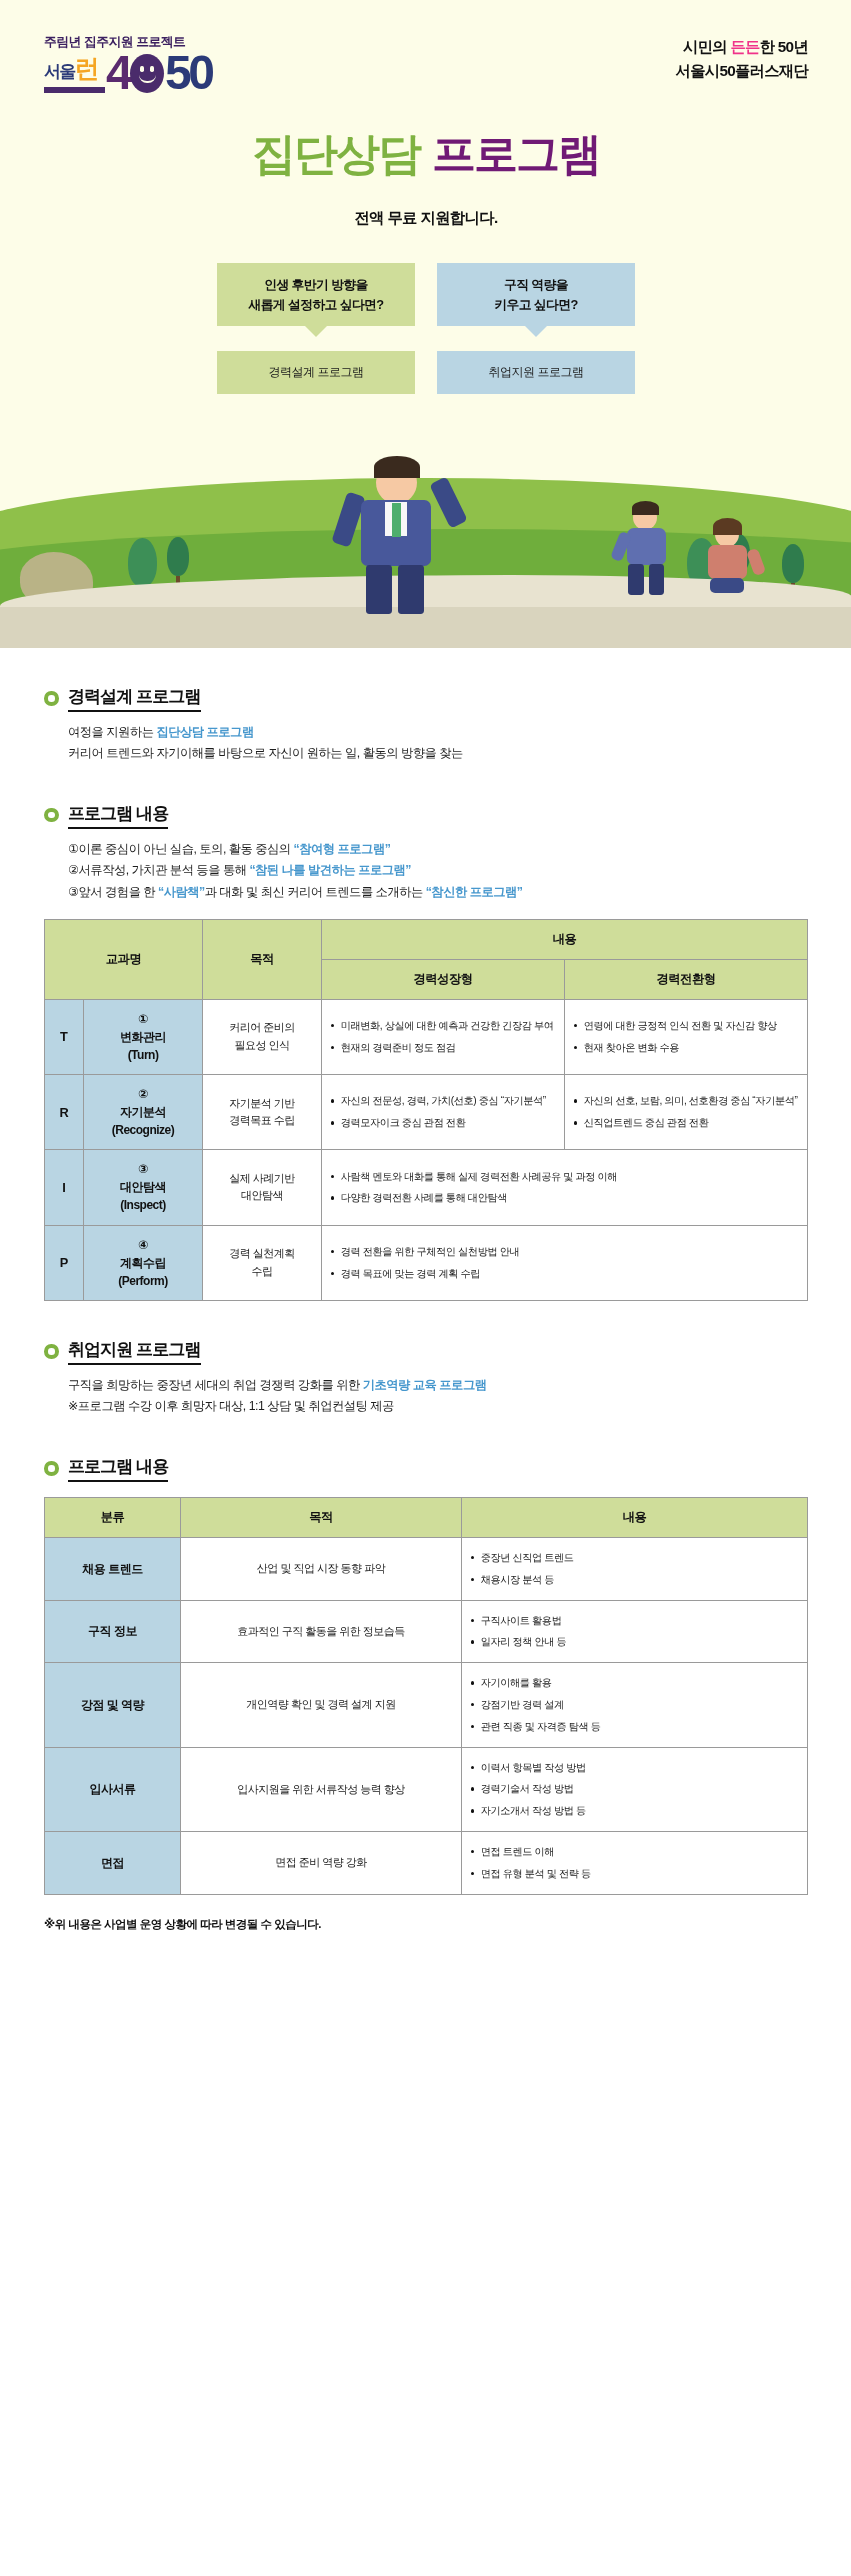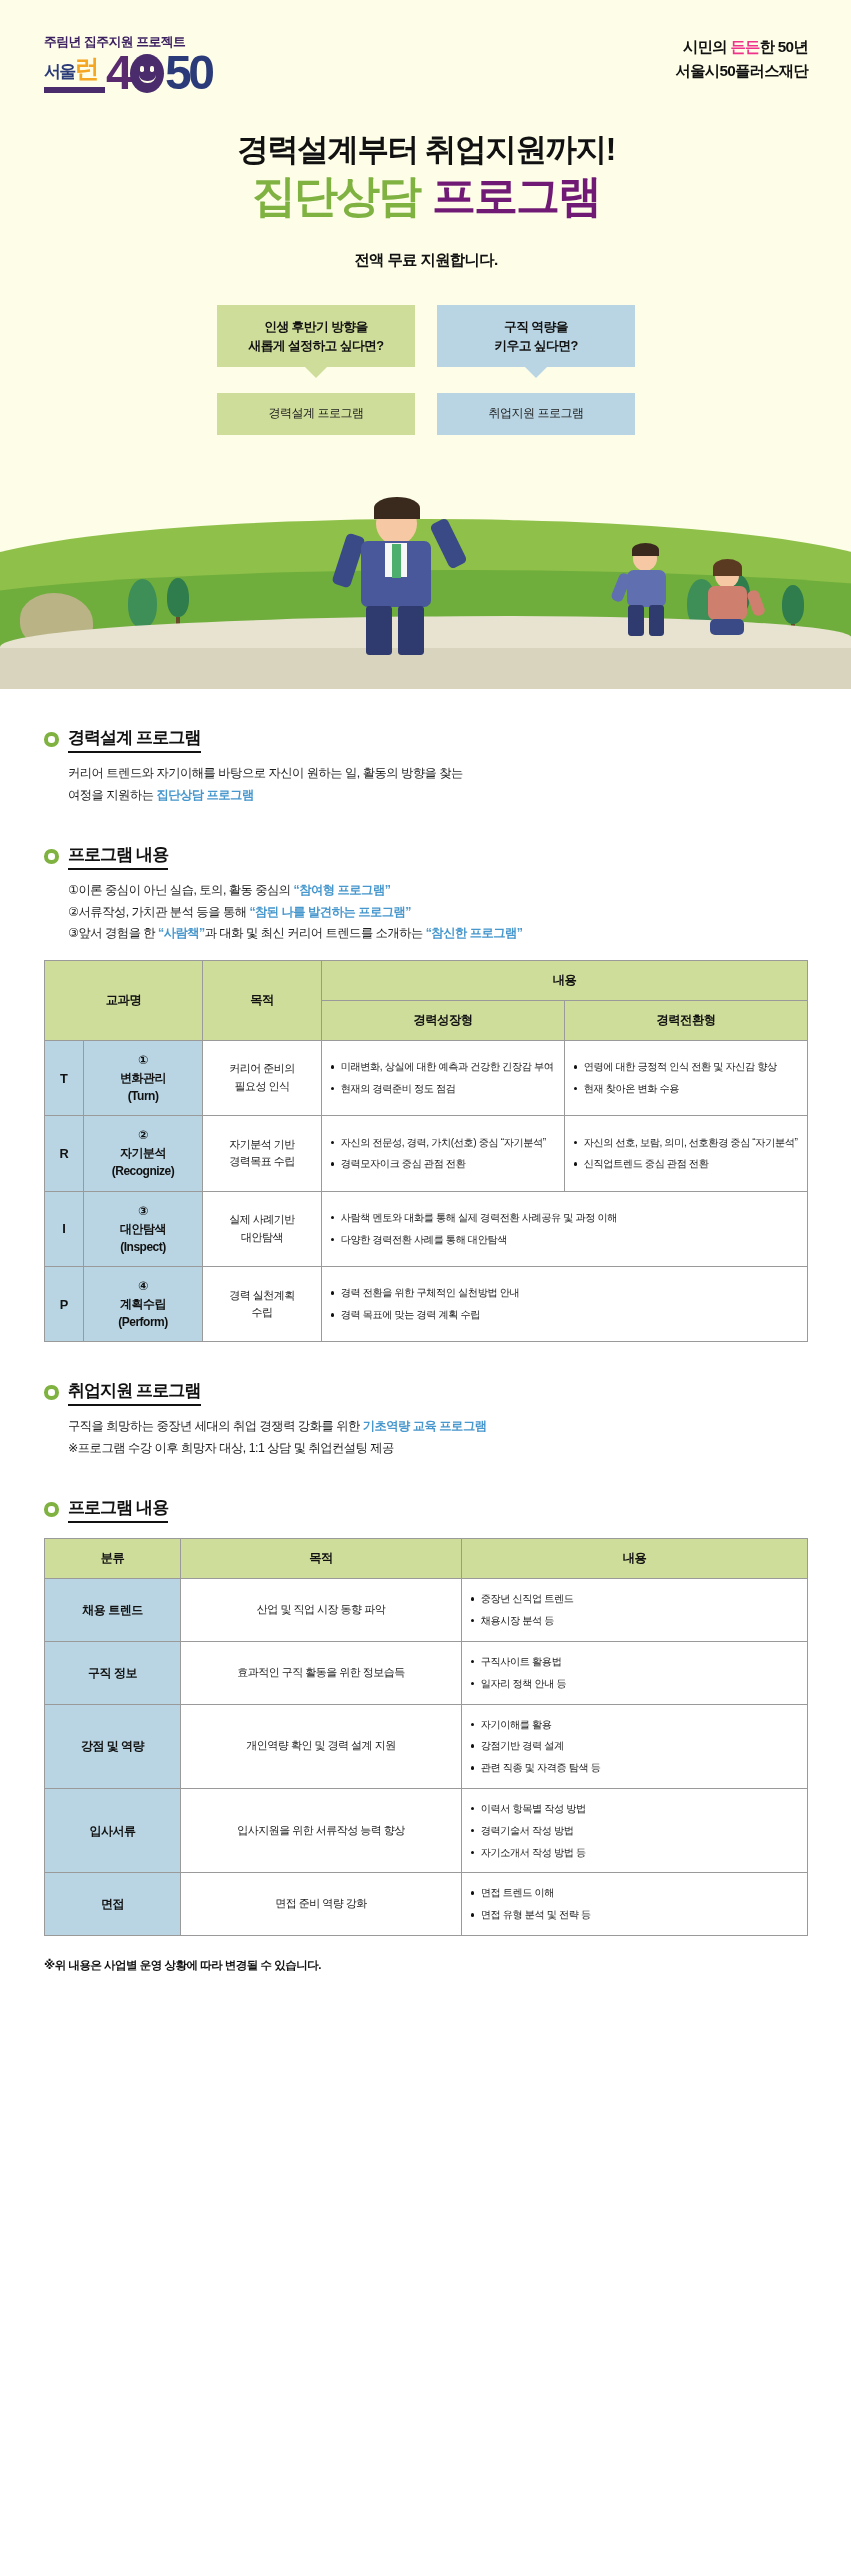--- a/index.html
+++ b/index.html
@@ -198,21 +198,20 @@
 
       <div class="hero-right">
         <div class="l1">
           <span>시민의 </span><span class="pink">든든</span><span>한 50년</span>
         </div>
         <div class="l2">서울시50플러스재단</div>
       </div>
     </div>
 
     <div class="hero-title">
-      <div class="ht1">경력설계부터  취업지원까지!</div>
       <div class="ht2">
         <span class="green">집단상담</span><span class="blue">프로그램</span>
       </div>
     </div>
 
     <div class="hero-sub">
       <div class="hs2">전액 무료 지원합니다.</div>
     </div>
 
     <div class="cards">
@@ -295,22 +294,22 @@
   </div>
 
   <div class="content">
 
     <div class="sec">
       <div class="sec-head">
         <span class="ring"></span>
         <span class="sec-title">경력설계 프로그램</span>
       </div>
       <div class="sec-body">
+        <p><span>여정을 지원하는 </span><span class="acc">집단상담 프로그램</span></p>
         <p>커리어 트렌드와 자기이해를 바탕으로 자신이 원하는 일, 활동의 방향을 찾는</p>
-        <p><span>여정을 지원하는 </span><span class="acc">집단상담 프로그램</span></p>
       </div>
     </div>
 
     <div class="sec">
       <div class="sec-head">
         <span class="ring"></span>
         <span class="sec-title">프로그램 내용</span>
       </div>
       <div class="sec-body">
         <p>

